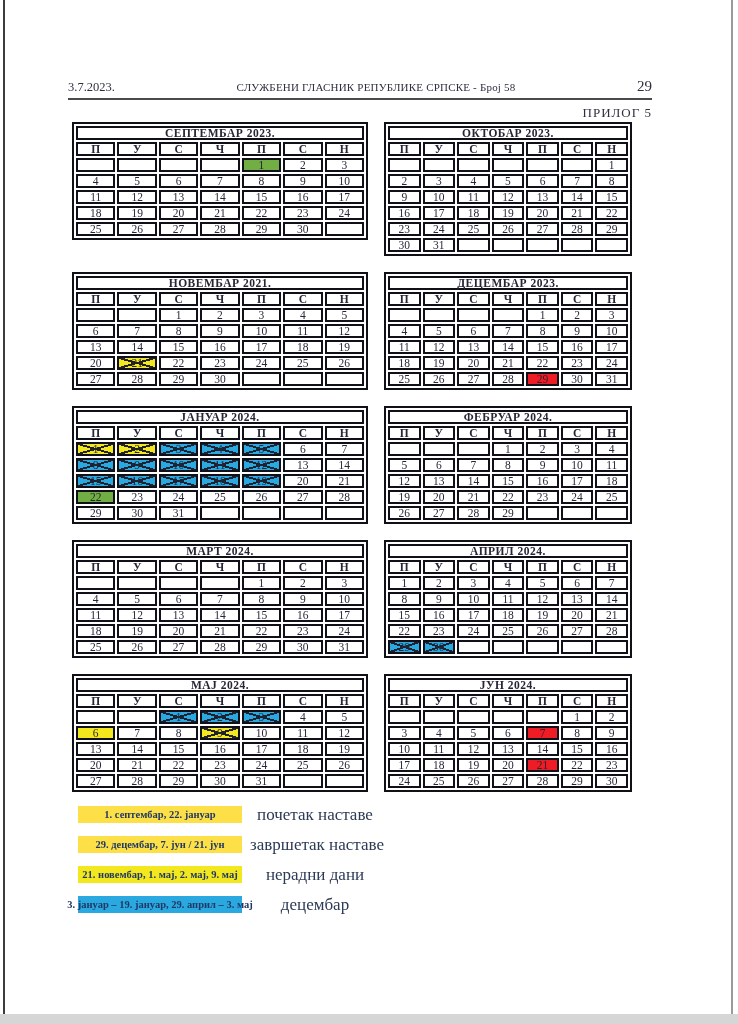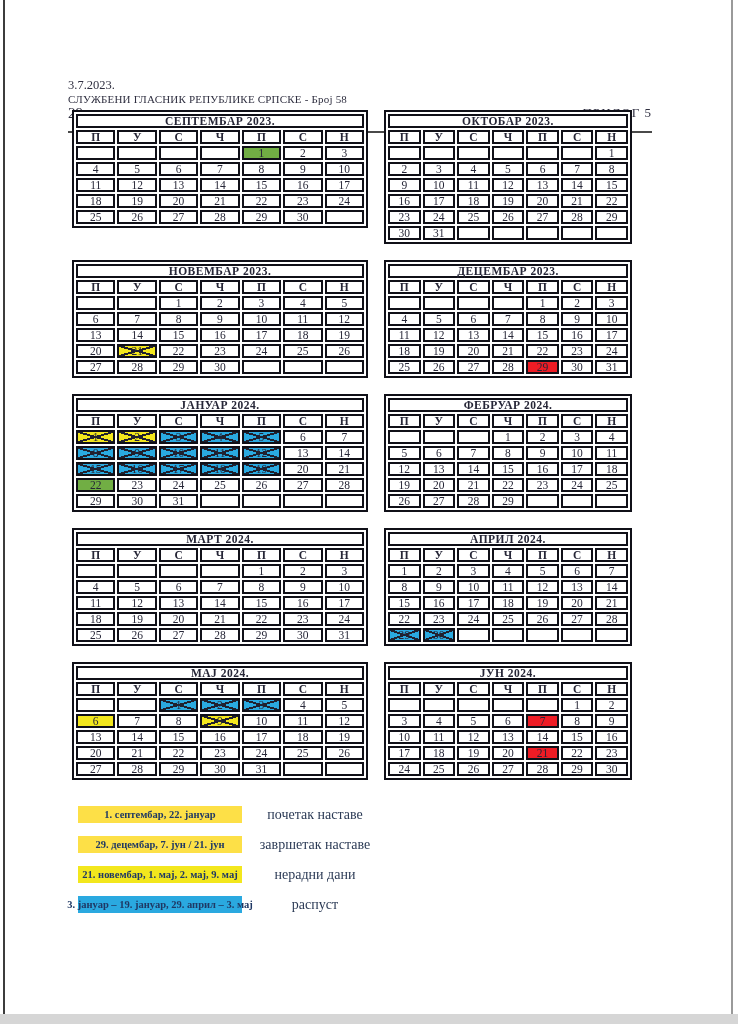--- a/index.html
+++ b/index.html
@@ -6,30 +6,30 @@
   body{
     width:738px;height:1024px;position:relative;background:#ffffff;
     font-family:"Liberation Serif","DejaVu Serif",serif;color:#2a2a3a;overflow:hidden;
   }
   .edge-left{position:absolute;left:3px;top:0;width:2px;height:1024px;background:#3c3c3c;}
   .edge-right{position:absolute;left:731px;top:0;width:2px;height:1024px;background:#9a9a9a;}
   .edge-bottom{position:absolute;left:0;top:1014px;width:738px;height:10px;background:#d6d6d6;}
 
   .header{
     position:absolute;left:68px;top:78px;width:584px;
-    display:flex;align-items:baseline;border-bottom:2px solid #4a4a4a;padding-bottom:9px;flex-direction:column;
+    display:flex;align-items:baseline;border-bottom:2px solid #4a4a4a;padding-bottom:3px;
   }
   .header .date{font-size:12.5px;color:#2f2f40;}
   .header .title{flex:1;text-align:center;font-size:11px;color:#2f2f40;letter-spacing:.2px;}
   .header .pageno{font-size:15px;color:#2f2f40;}
   .annex{position:absolute;left:68px;top:105px;width:584px;text-align:right;
     font-size:13px;color:#2f2f40;letter-spacing:1px;}
 
   .months-grid{
-    position:absolute;left:72px;top:110px;
+    position:absolute;left:72px;top:122px;
     display:grid;grid-template-columns:296px 248px;column-gap:24px;row-gap:15px;
     align-items:start;
     gap:16px;
   }
   table.month{border-collapse:separate;border-spacing:2px;border:2px solid #101018;
     table-layout:fixed;background:#fff;}
   table.month.left{width:296px;}
   table.month.right{width:248px;}
   table.month td{
     border:2px solid #101018;text-align:center;padding:0;
@@ -43,21 +43,21 @@
       linear-gradient(to bottom right, transparent calc(50% - 1px), #20202e calc(50% - 1px), #20202e calc(50% + 1px), transparent calc(50% + 1px));
   }
 
   .legend{position:absolute;left:78px;top:806px;}
   .legend-row{display:flex;align-items:center;height:17px;margin-bottom:13px;}
   .legend-box{
     width:164px;height:17px;display:flex;align-items:center;justify-content:center;
     font-weight:bold;font-size:10.5px;color:#1f3864;white-space:nowrap;
   }
   .legend-label{
-    margin-left:8px;width:130px;text-align:center;font-size:14px;color:#2b3a55;white-space:nowrap;
+    margin-left:8px;width:130px;text-align:center;font-size:17px;color:#2b3a55;white-space:nowrap;
   }
 </style>
 </head>
 <body>
 
 <div class="edge-left"></div>
 <div class="edge-right"></div>
 <div class="edge-bottom"></div>
 
 <div class="header">
@@ -195,21 +195,21 @@
           <td></td>
           <td></td>
           <td></td>
           <td></td>
         </tr>
       </tbody>
     </table>
     <table class="month left">
       <tbody>
         <tr>
-          <td colspan="7" class="mtitle">НОВЕМБАР 2023.</td>
+          <td colspan="7" class="mtitle">НОВЕМБАР 2021.</td>
         </tr>
         <tr>
           <td class="dow">П</td>
           <td class="dow">У</td>
           <td class="dow">С</td>
           <td class="dow">Ч</td>
           <td class="dow">П</td>
           <td class="dow">С</td>
           <td class="dow">Н</td>
         </tr>
@@ -697,15 +697,15 @@
     <div class="legend-row">
       <div class="legend-box" style="background-color: #fde047;">29. децембар, 7. јун / 21. јун</div>
       <div class="legend-label">завршетак наставе</div>
     </div>
     <div class="legend-row">
       <div class="legend-box" style="background-color: rgb(243, 231, 29);">21. новембар, 1. мај, 2. мај, 9. мај</div>
       <div class="legend-label">нерадни дани</div>
     </div>
     <div class="legend-row">
       <div class="legend-box" style="background-color: rgb(42, 169, 224);">3. јануар – 19. јануар, 29. април – 3. мај</div>
-      <div class="legend-label">распуст</div>
+      <div class="legend-label">децембар</div>
     </div>
   </div>
 
 </body></html>

